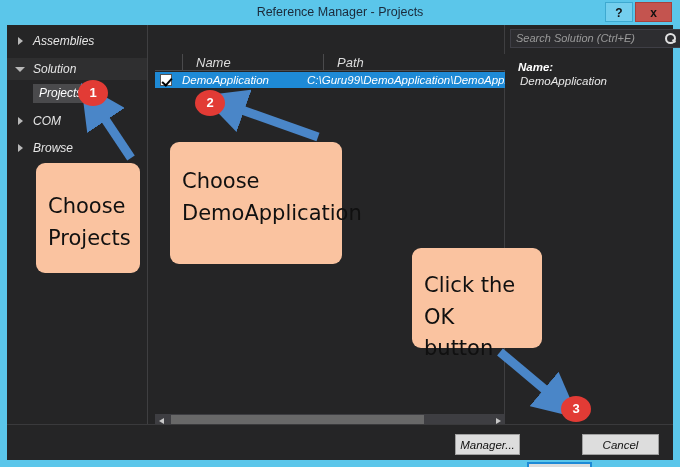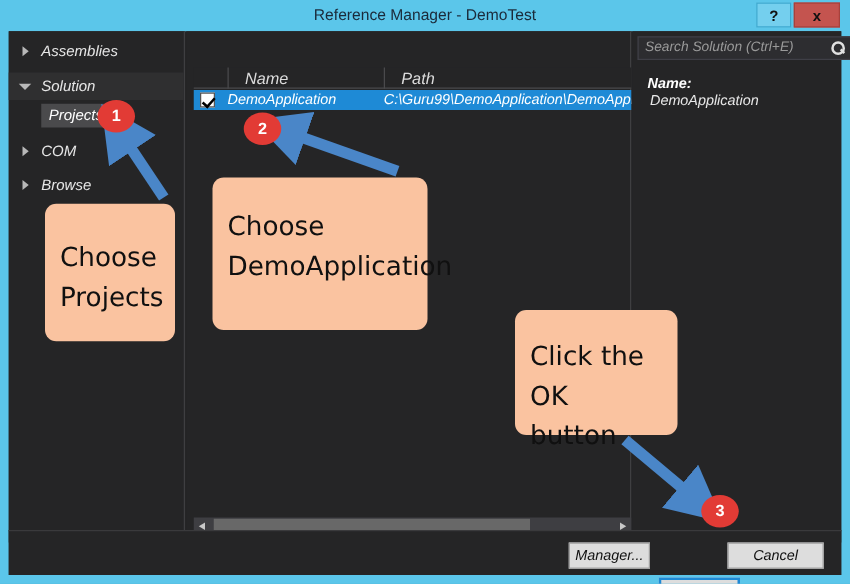--- a/index.html
+++ b/index.html
@@ -136,21 +136,21 @@
     height: 17px;
     line-height: 17px;
     color: #dcdcdc;
     font-size: 13px;
     border-left: 1px solid #4a4a4c;
     padding-left: 13px;
     white-space: nowrap;
   }
   .hcell-check { left: 0; width: 27px; border-left: none; }
   .hcell-name  { left: 27px; width: 125px; }
-  .hcell-path  { left: 152px; width: 198px; }
+  .hcell-path  { left: 168px; width: 198px; }
 
   .list-row {
     position: absolute;
     left: 6px; top: 47px;
     width: 350px; height: 16px;
     background: #1e8ad6;
   }
   .row-check {
     position: absolute;
     left: 5px; top: 2px;
@@ -339,21 +339,21 @@
   .badge-1 { left: 78px;  top: 80px;  width: 30px; height: 26px; line-height: 26px; }
   .badge-2 { left: 195px; top: 90px;  width: 30px; height: 26px; line-height: 26px; }
   .badge-3 { left: 561px; top: 396px; width: 30px; height: 26px; line-height: 26px; }
 </style>
 </head>
 <body>
 
 <div id="app">
 
   <div class="titlebar">
-    <div class="titlebar-text">Reference Manager - DemoTest</div>
+    <div class="titlebar-text">Reference Manager - Projects</div>
     <div class="win-btn win-help">?</div>
     <div class="win-btn win-close">x</div>
   </div>
 
   <div class="dialog">
 
     <div class="sidenav">
 
       <div class="nav-row" style="margin-top:5px;">
         <span class="nav-tri tri-collapsed"></span>

